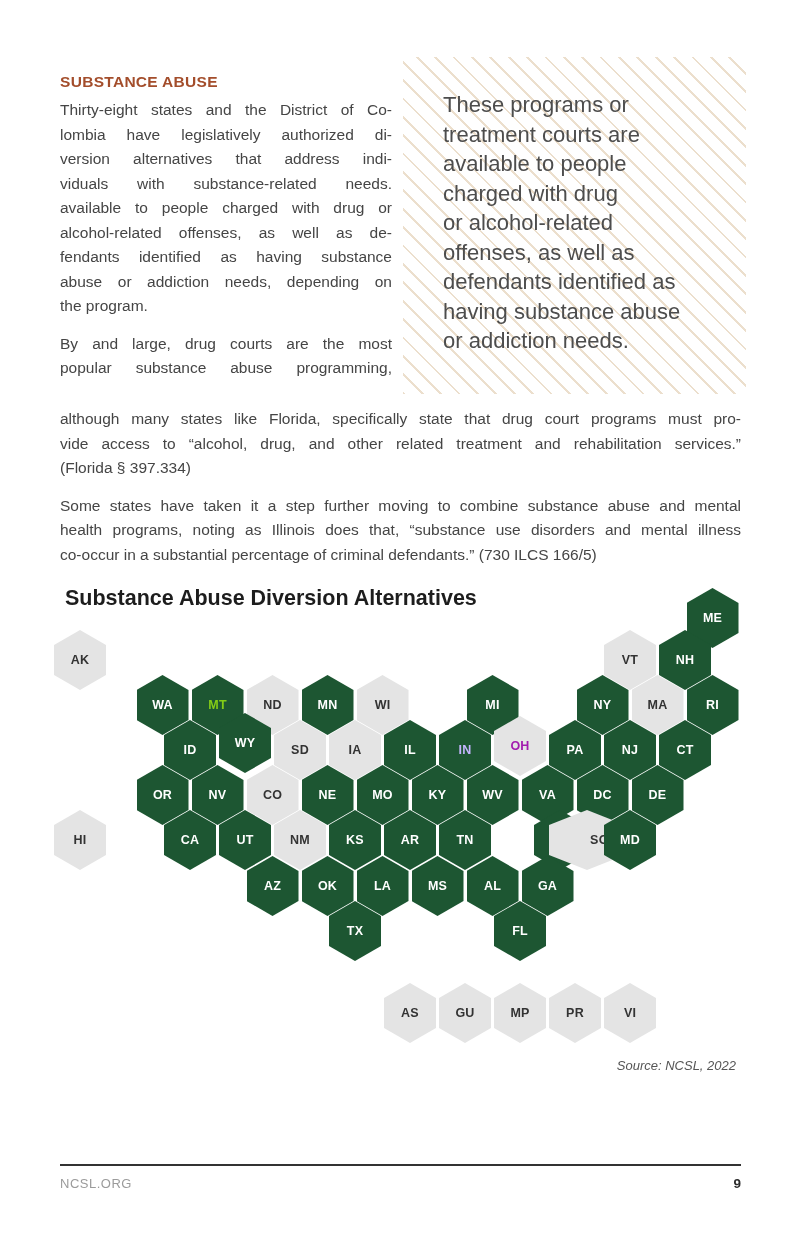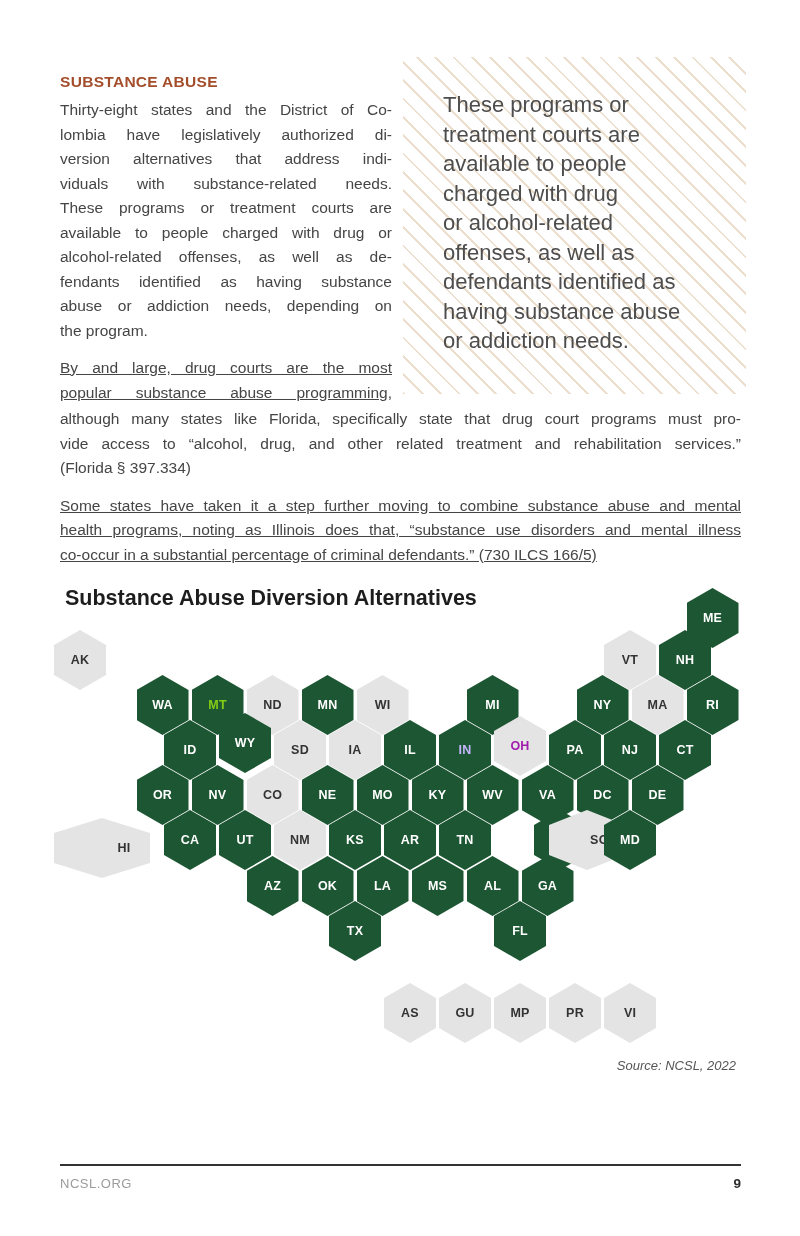--- a/index.html
+++ b/index.html
@@ -13,21 +13,21 @@
   }
   .left-col {
     position:absolute; left:60px; top:98px; width:332px;
     font-size:15.5px; line-height:24.5px; color:#454545;
   }
   .full-col {
     position:absolute; left:60px; top:407px; width:681px;
     font-size:15.5px; line-height:24.5px; color:#454545;
   }
   .para { margin:0 0 13px 0; }
-  .para:last-child { margin-bottom:0;text-decoration:underline; }
+  .para:last-child { margin-bottom:0; }
   .jline { text-align:justify; text-align-last:justify; }
   .jline.last { text-align-last:left; }
   .pull-quote {
     position:absolute; left:403px; top:57px; width:343px; height:337px;
     box-sizing:border-box; padding:33px 10px 0 40px;
     font-size:22px; line-height:29.5px; color:#4d4d4d;
   }
   .map-title {
     position:absolute; left:65px; top:586px;
     font-size:21.5px; font-weight:bold; color:#1d1d1d;
@@ -57,21 +57,20 @@
 <div class="page">
 
   <h2 class="section-heading" style="color: rgb(163, 77, 43);">SUBSTANCE ABUSE</h2>
 
   <div class="left-col">
       <div class="para">
         <div class="jline">Thirty-eight states and the District of Co-</div>
         <div class="jline">lombia have legislatively authorized di-</div>
         <div class="jline">version alternatives that address indi-</div>
         <div class="jline">viduals with substance-related needs.</div>
-        <div class="jline">These programs or treatment courts are</div>
         <div class="jline">available to people charged with drug or</div>
         <div class="jline">alcohol-related offenses, as well as de-</div>
         <div class="jline">fendants identified as having substance</div>
         <div class="jline">abuse or addiction needs, depending on</div>
         <div class="jline last">the program.</div>
       </div>
       <div class="para">
         <div class="jline">By and large, drug courts are the most</div>
         <div class="jline">popular substance abuse programming,</div>
       </div>
@@ -131,21 +130,21 @@
       <div class="hex" style="left: 76.5px; top: 177px; background: rgb(29, 86, 50); color: rgb(255, 255, 255);">OR</div>
       <div class="hex" style="left: 131.5px; top: 177px; background: rgb(29, 86, 50); color: rgb(255, 255, 255);">NV</div>
       <div class="hex" style="left: 186.5px; top: 177px; background: rgb(228, 228, 228); color: rgb(51, 51, 51);">CO</div>
       <div class="hex" style="left: 241.5px; top: 177px; background: rgb(29, 86, 50); color: rgb(255, 255, 255);">NE</div>
       <div class="hex" style="left: 296.5px; top: 177px; background: rgb(29, 86, 50); color: rgb(255, 255, 255);">MO</div>
       <div class="hex" style="left: 351.5px; top: 177px; background: rgb(29, 86, 50); color: rgb(255, 255, 255);">KY</div>
       <div class="hex" style="left: 406.5px; top: 177px; background: rgb(29, 86, 50); color: rgb(255, 255, 255);">WV</div>
       <div class="hex" style="left: 461.5px; top: 177px; background: rgb(29, 86, 50); color: rgb(255, 255, 255);">VA</div>
       <div class="hex" style="left: 516.5px; top: 177px; background: rgb(29, 86, 50); color: rgb(255, 255, 255);">DC</div>
       <div class="hex" style="left: 571.5px; top: 177px; background: rgb(29, 86, 50); color: rgb(255, 255, 255);">DE</div>
-      <div class="hex" style="left: -6px; top: 230px; background: rgb(228, 228, 228); color: rgb(51, 51, 51); padding-left: 44px;">HI</div>
+      <div class="hex" style="left: -6px; top: 222px; background: rgb(228, 228, 228); color: rgb(51, 51, 51);">HI</div>
       <div class="hex" style="left: 104px; top: 222px; background: rgb(29, 86, 50); color: rgb(255, 255, 255);">CA</div>
       <div class="hex" style="left: 159px; top: 222px; background: rgb(29, 86, 50); color: rgb(255, 255, 255);">UT</div>
       <div class="hex" style="left: 214px; top: 222px; background: rgb(228, 228, 228); color: rgb(51, 51, 51);">NM</div>
       <div class="hex" style="left: 269px; top: 222px; background: rgb(29, 86, 50); color: rgb(255, 255, 255);">KS</div>
       <div class="hex" style="left: 324px; top: 222px; background: rgb(29, 86, 50); color: rgb(255, 255, 255);">AR</div>
       <div class="hex" style="left: 379px; top: 222px; background: rgb(29, 86, 50); color: rgb(255, 255, 255);">TN</div>
       <div class="hex" style="left: 458px; top: 222px; background: rgb(29, 86, 50); color: #c4b5fd; margin-left: 16px;">NC</div>
       <div class="hex" style="left: 489px; top: 222px; background: rgb(228, 228, 228); color: rgb(51, 51, 51); padding-left: 24px;">SC</div>
       <div class="hex" style="left: 544px; top: 222px; background: rgb(29, 86, 50); color: rgb(255, 255, 255);">MD</div>
       <div class="hex" style="left: 186.5px; top: 268px; background: rgb(29, 86, 50); color: rgb(255, 255, 255);">AZ</div>

